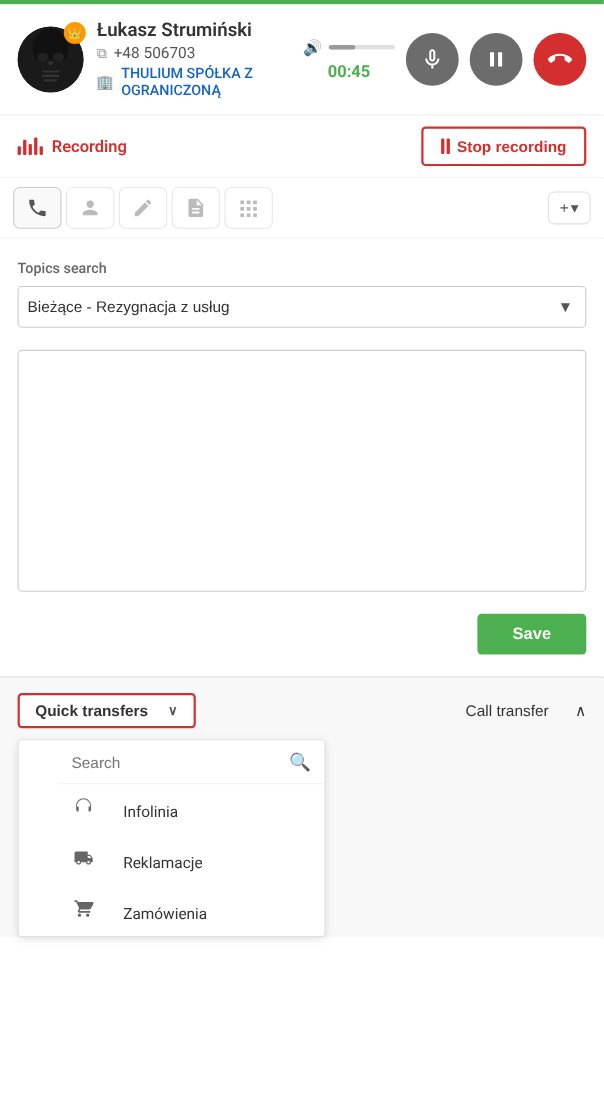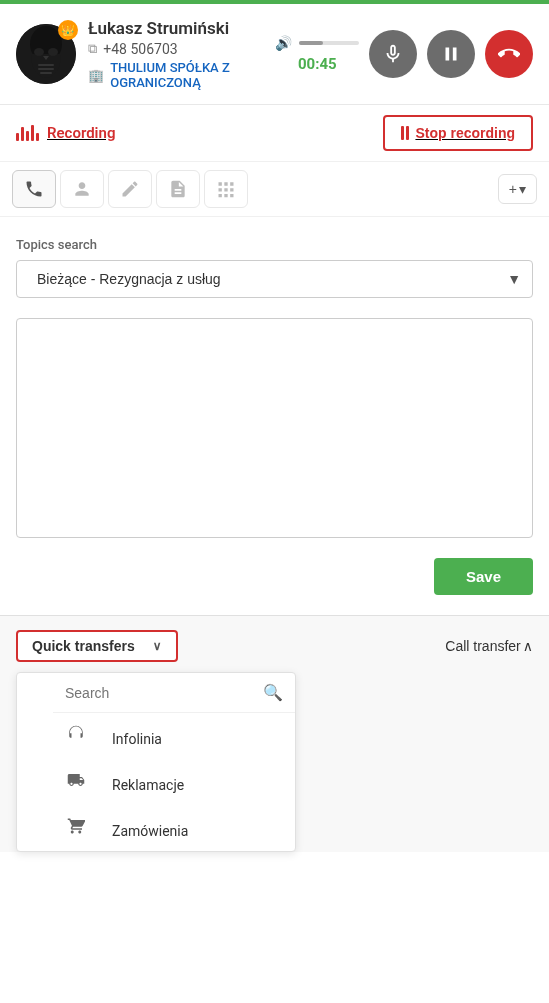--- a/index.html
+++ b/index.html
@@ -183,21 +183,20 @@
     }
 
     
     .recording-bar {
       display: flex;
       align-items: center;
       justify-content: space-between;
       padding: 10px 16px;
       border-bottom: 1px solid #f0f0f0;
       background: #fff;
-      text-decoration: underline;
     }
 
     .recording-label {
       display: flex;
       align-items: center;
       gap: 8px;
       color: #D32F2F;
       font-weight: 600;
       font-size: 15px;
     }
@@ -301,21 +300,21 @@
       font-weight: 500;
     }
 
     .select-wrapper {
       position: relative;
       margin-bottom: 20px;
     }
 
     .topic-select {
       width: 100%;
-      padding: 10px 36px 10px 20px;
+      padding: 10px 36px 10px 8px;
       border: 1px solid #ccc;
       border-radius: 4px;
       font-size: 14px;
       color: #333;
       background: #fff;
       appearance: none;
       cursor: pointer;
     }
 
     .select-arrow {
@@ -386,21 +385,21 @@
     }
 
     .qt-chevron {
       font-size: 12px;
       color: #555;
     }
 
     .call-transfer-btn {
       display: flex;
       align-items: center;
-      gap: 2px;
+      gap: 24px;
       font-size: 14px;
       color: #333;
       font-weight: 500;
       cursor: pointer;
       background: none;
       border: none;
     }
 
     
     .qt-dropdown {

